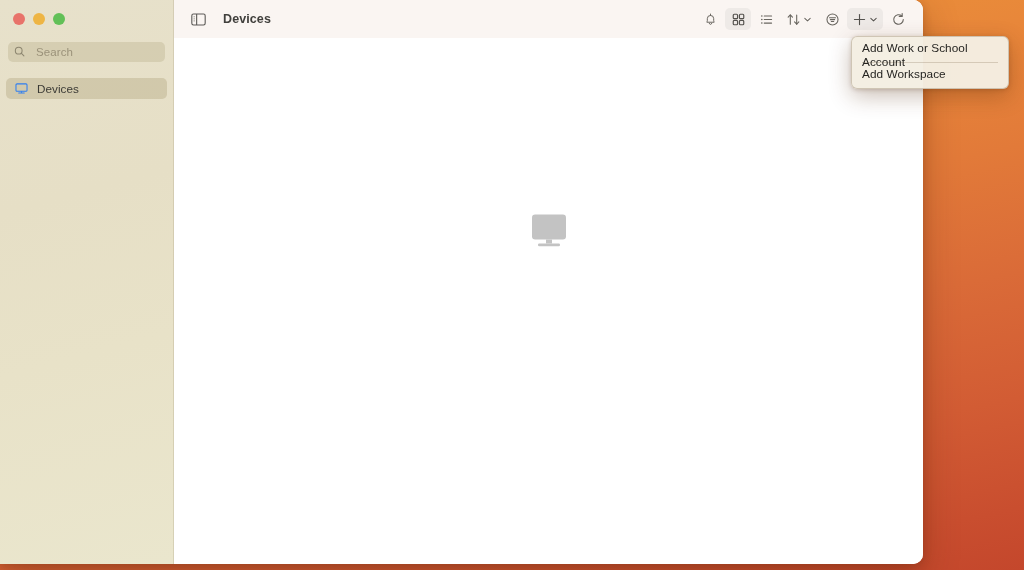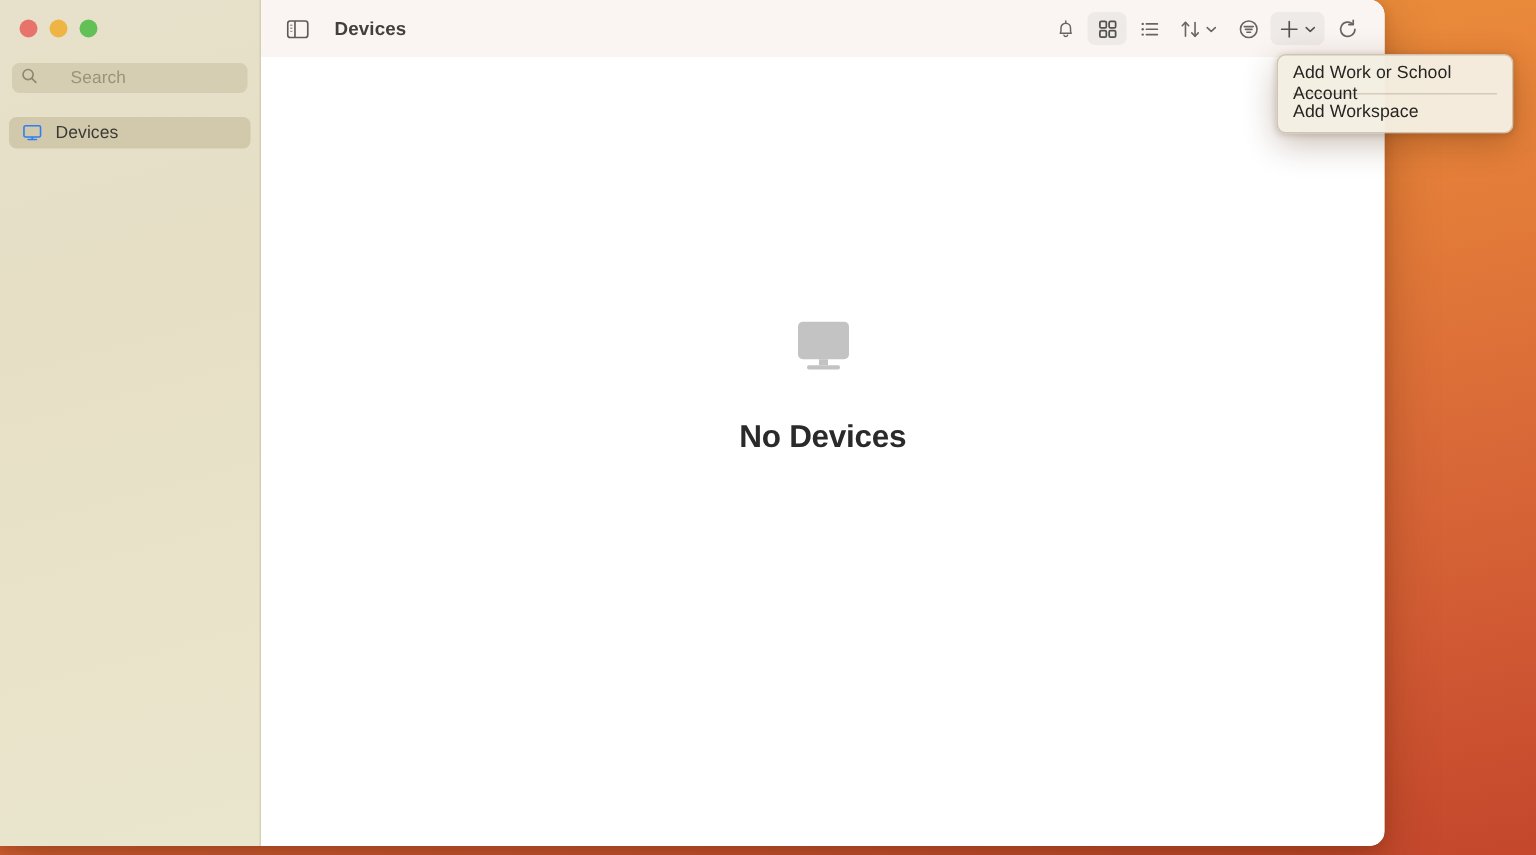--- a/index.html
+++ b/index.html
@@ -42,21 +42,21 @@
   }
   .light{ width:12px; height:12px; border-radius:50%; }
   .light.red{ background:#e8736a; }
   .light.yellow{ background:#eeb544; }
   .light.green{ background:#62c057; }
 
   #search-box{
     position:absolute; left:8px; top:42px; width:157px; height:20px;
     background:rgba(154,140,96,.22);
     border-radius:5px;
-    display:flex; align-items:center; padding:0 6px; gap:22px;
+    display:flex; align-items:center; padding:0 6px; gap:11px;
   }
   #search-box .ph{
     font-size:11.5px; color:#9b927a; letter-spacing:.1px;
   }
   .side-list{ position:absolute; left:6px; top:78px; right:6px; }
   .side-item{
     height:21px; display:flex; align-items:center; gap:9px;
     padding:0 8px; border-radius:5px; margin-bottom:3px;
   }
   .side-item.selected{ background:rgba(150,134,88,.26); }
@@ -264,21 +264,20 @@
         </div>
 
         <div id="empty">
           <div id="empty-icon">
             <svg width="42" height="38" viewBox="0 0 42 38">
               <rect x="4" y="1.5" width="34" height="25" rx="3.2" fill="#c3c3c3"></rect>
               <rect x="18" y="26.5" width="6" height="4" fill="#c3c3c3"></rect>
               <rect x="10" y="30.5" width="22" height="2.8" rx="1.3" fill="#c3c3c3"></rect>
             </svg>
           </div>
-          <div id="empty-title">No Devices</div>
         </div>
 
       </div>
     </div>
 
     <div id="add-menu">
       <div class="menu-item">
         <span>Add Work or School Account</span>
       </div>
       <div class="menu-sep"></div>

